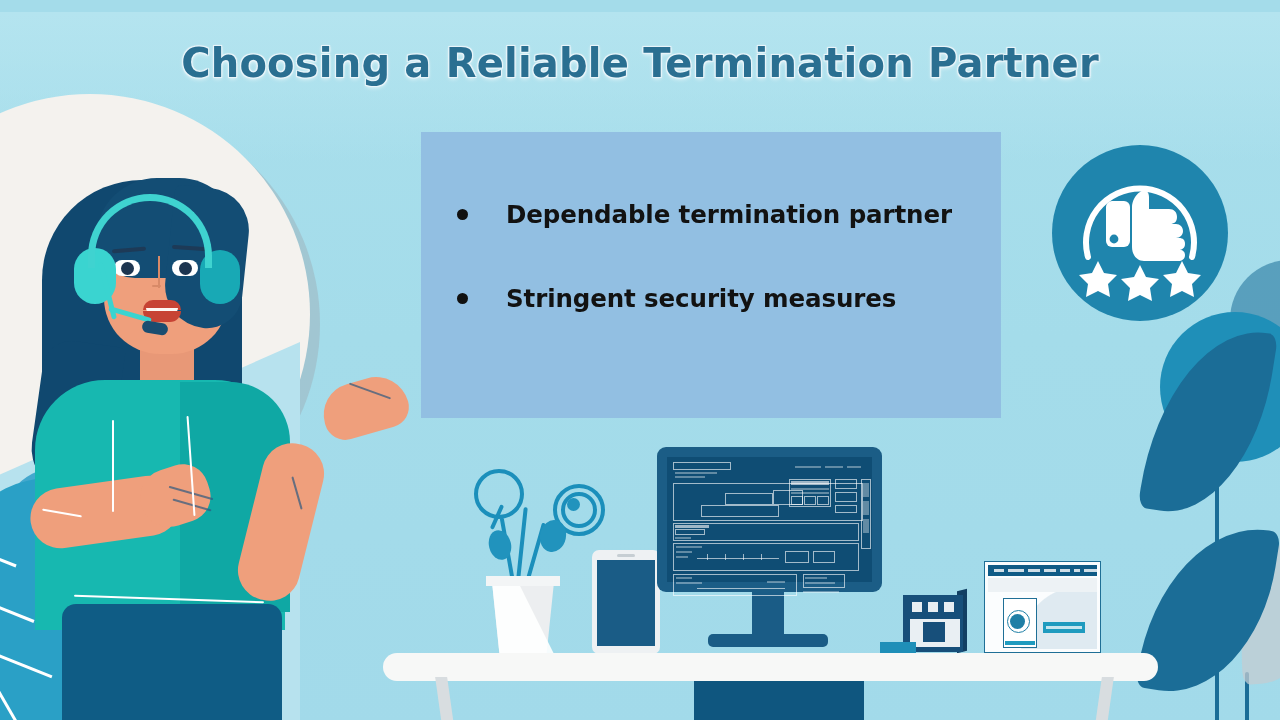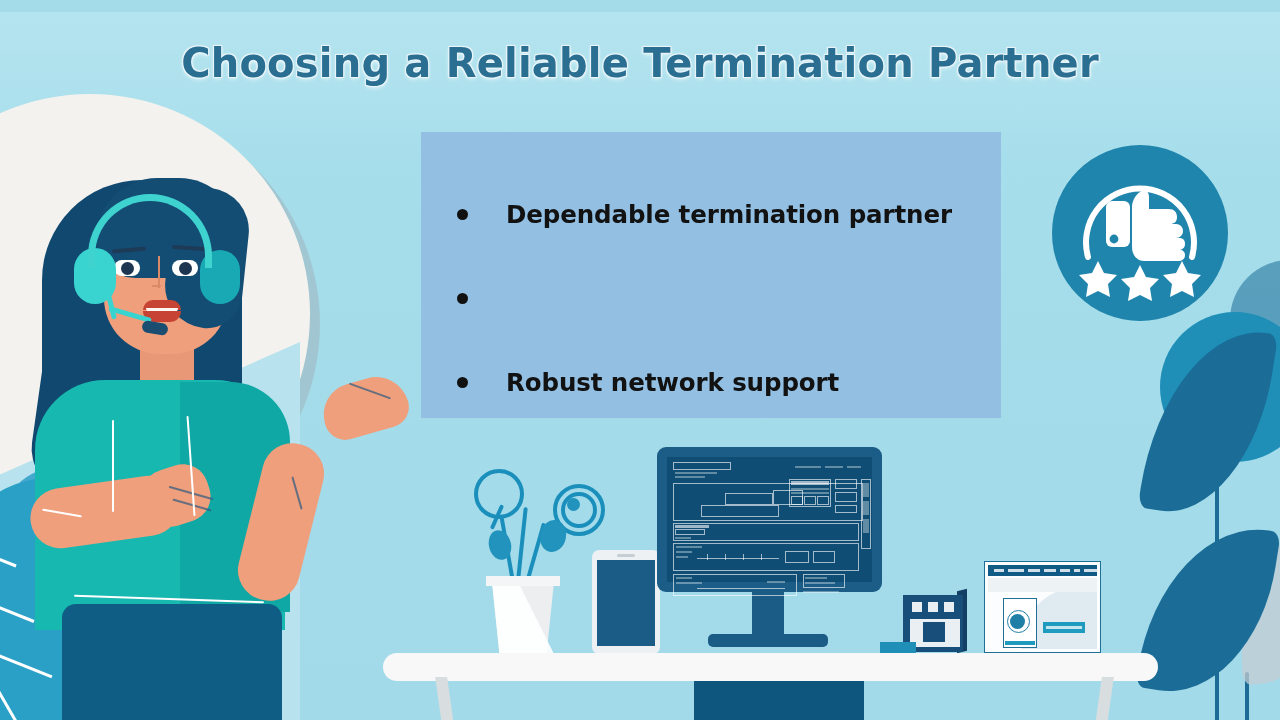--- a/index.html
+++ b/index.html
@@ -363,26 +363,23 @@
   <div class="panel">
     <div class="bullets">
 
       <div class="bullet-row">
         <span class="bullet-dot"></span>
         <span class="bullet-text">Dependable termination partner</span>
       </div>
 
       <div class="bullet-row">
         <span class="bullet-dot"></span>
+        <span class="bullet-text">Stringent security measures</span>
       </div>
 
-      <div class="bullet-row">
-        <span class="bullet-dot"></span>
-        <span class="bullet-text">Robust network support</span>
-      </div>
 
     </div>
   </div>
 
   <div class="badge">
     <svg width="176" height="176" viewBox="0 0 176 176">
 
       <path d="M36 112 A 54 54 0 1 1 140 112" fill="none" stroke="#ffffff" stroke-width="6" stroke-linecap="round"></path>
 
       <g fill="#ffffff">

